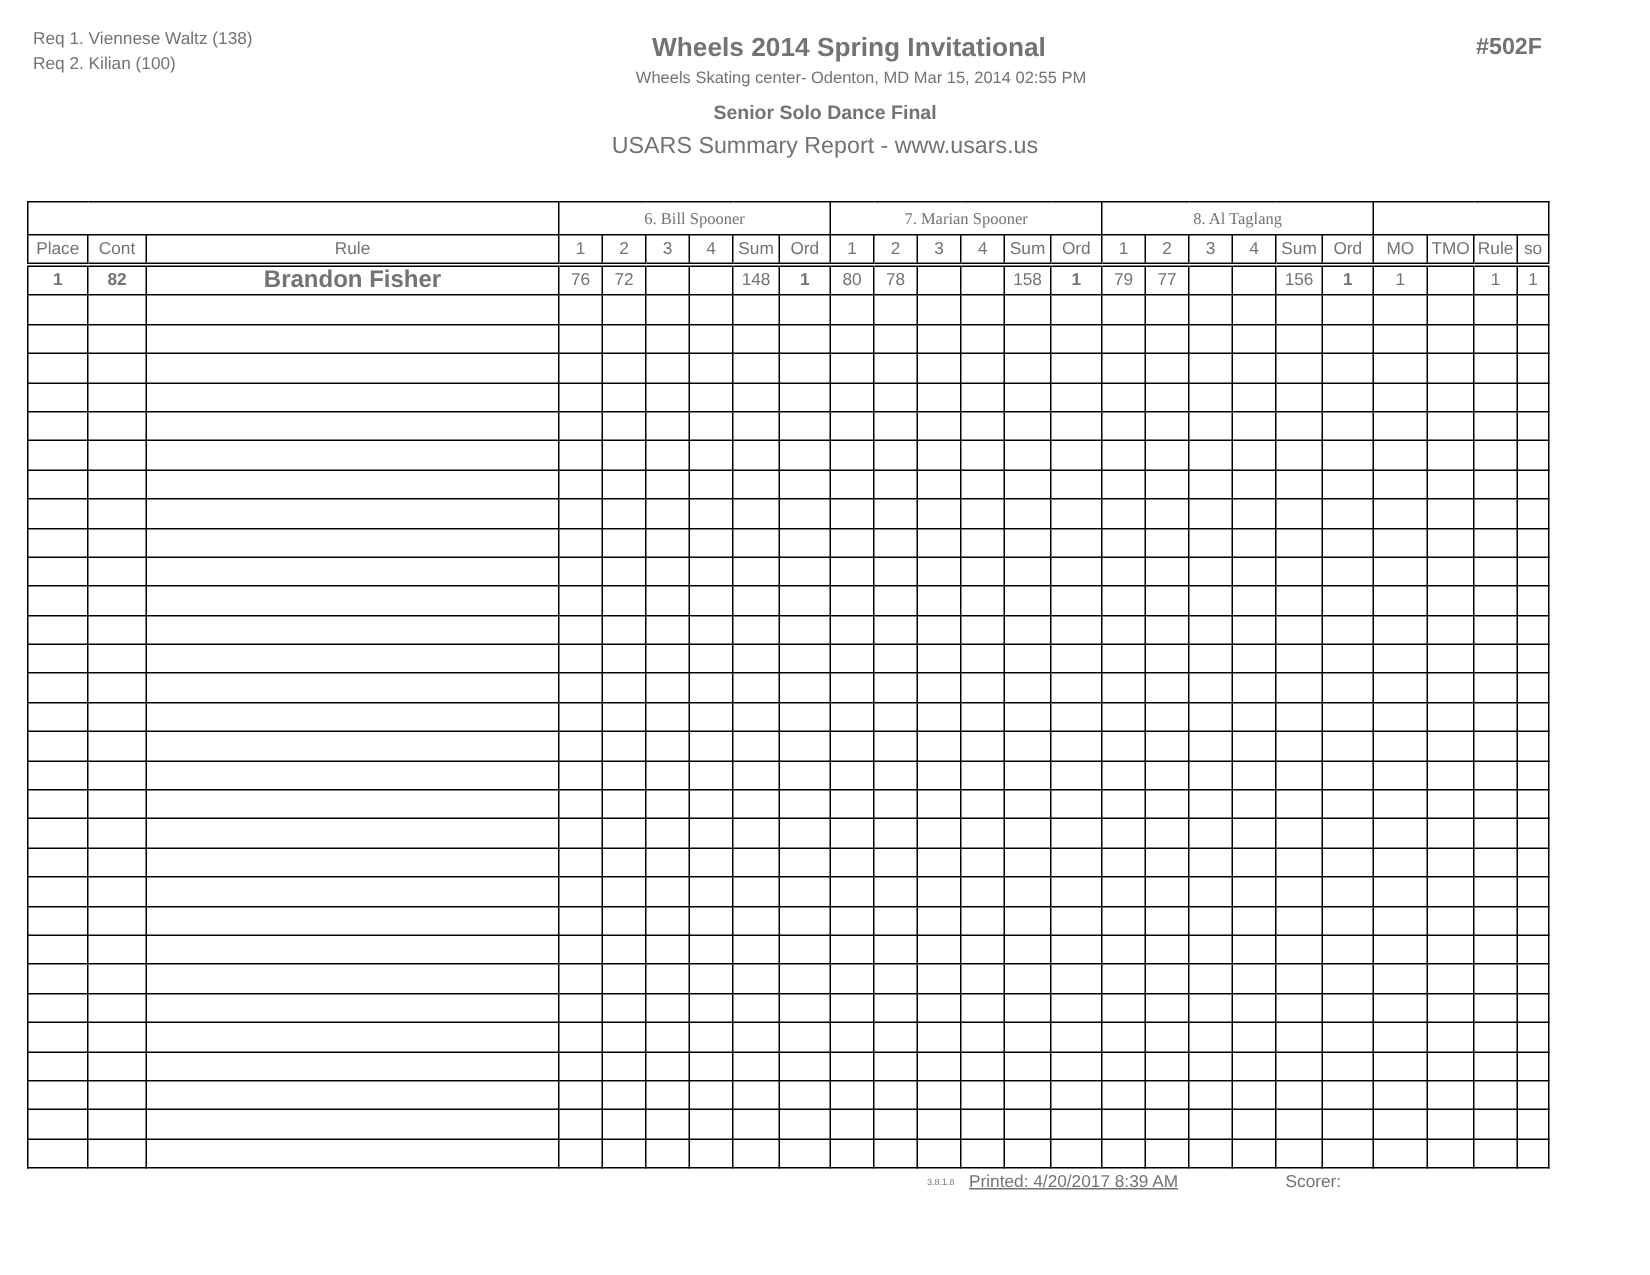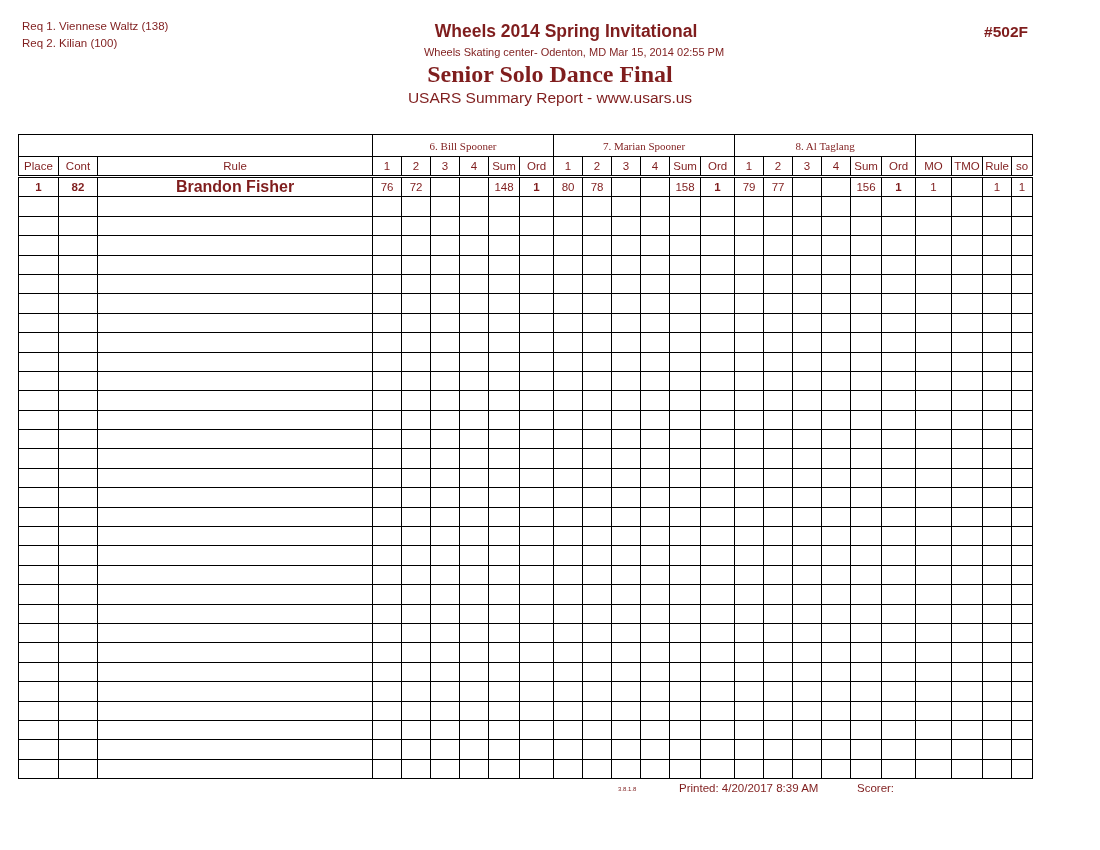--- a/index.html
+++ b/index.html
@@ -1,26 +1,26 @@
 <!DOCTYPE html>
 <html><head>
 <meta charset="utf-8">
 <style>
   html,body{margin:0;padding:0;background:#fff;}
   .page{
     position:relative;width:1100px;height:850px;background:#ffffff;
-    font-family:"Liberation Sans", sans-serif;color:#7f1d1d;overflow:hidden;
+    font-family:"Liberation Sans", sans-serif;color:#737373;overflow:hidden;
   }
   
   .req-block{position:absolute;left:22px;top:18px;font-size:11.5px;line-height:16.5px;}
   
   .title-block{position:absolute;left:0;top:20px;width:1100px;text-align:center;}
   .title-line1{font-size:17.5px;font-weight:bold;line-height:22px;padding-left:32px;}
   .title-line2{font-size:11px;line-height:20px;padding-left:48px;}
-  .title-line3{font-size:24px;font-weight:bold;line-height:25px;font-family:Liberation Serif, serif;}
+  .title-line3{font-size:13px;font-weight:bold;line-height:25px;}
   .title-line4{font-size:15.5px;line-height:22px;}
   
   .event-number{position:absolute;top:23px;right:72px;font-size:15.5px;font-weight:bold;}
   
   table.score{
     position:absolute;left:18px;top:134px;width:1015px;
     border-collapse:collapse;table-layout:fixed;font-size:11.5px;
   }
   table.score td{
     border:1px solid #000;height:18.4px;padding:0 2px;text-align:center;
@@ -32,21 +32,21 @@
   tr.hrow td{height:18px;border-bottom:3px double #000;margin-left:29px;}
   td.al{text-align:left;padding-left:5px;}
   td.sc{text-align:left;padding-left:4px;}
   td.sum{text-align:right;padding-right:3px;}
   td.ord{border-left:4px solid #000;border-right:4px solid #000;}
   td.bold{font-weight:bold;}
   td.namecell{font-size:16px;}
   
   .footer{position:absolute;left:18px;top:782px;width:1015px;height:18px;font-size:11.5px;}
   .footer .version{position:absolute;left:600px;top:4px;font-size:6px;}
-  .footer .printed{position:absolute;left:661px;top:0;}
+  .footer .printed{position:absolute;left:628px;top:0;text-decoration:underline;}
   .footer .scorer{position:absolute;left:839px;top:0;}
 </style>
 </head>
 <body>
 
 <div class="page">
 
   <div class="req-block">
     <div>Req  1.  Viennese Waltz (138)</div>
     <div>Req  2.  Kilian (100)</div>

